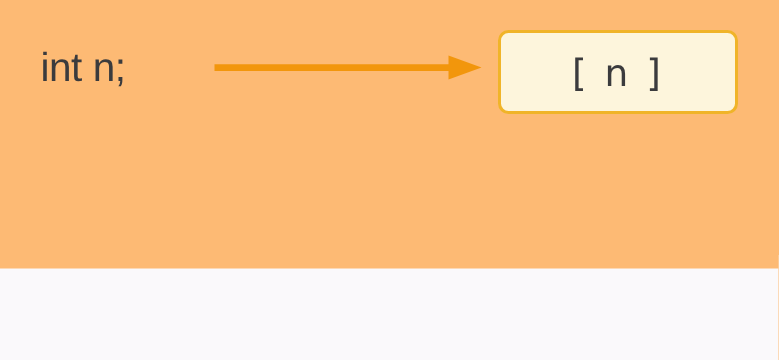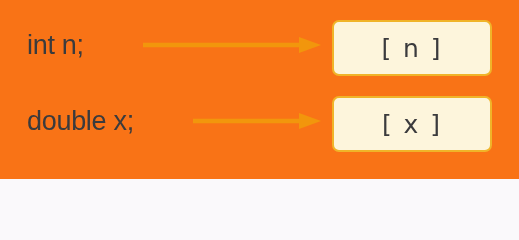--- a/index.html
+++ b/index.html
@@ -10,21 +10,21 @@
     width: 519px;
     height: 179px;
     background: #faf9fb;
     font-family: "Liberation Sans", sans-serif;
     overflow: hidden;
   }
   .diagram {
     position: relative;
     width: 519px;
     height: 179px;
-    background: #f97316;
+    background: #fdba74;
   }
 
   
   .row {
     position: absolute;
     left: 0;
     width: 519px;
     height: 62px;
   }
   .row-1 { top: 14px; }
@@ -99,28 +99,14 @@
         <line x1="0" y1="10" x2="160" y2="10" stroke="#f2960c" stroke-width="4.5"></line>
         <polygon points="156,2 178,10 156,18" fill="#f2960c"></polygon>
       </svg>
     </div>
 
     <div class="mem-box">
       <span class="mem-box-content">[ n ]</span>
     </div>
   </div>
 
-  <div class="row row-2">
-    <div class="decl-label">double x;</div>
-
-    <div class="arrow arrow-2">
-      <svg viewBox="0 0 128 20" preserveAspectRatio="none" aria-hidden="true">
-        <line x1="0" y1="10" x2="110" y2="10" stroke="#f2960c" stroke-width="4.5"></line>
-        <polygon points="106,2 128,10 106,18" fill="#f2960c"></polygon>
-      </svg>
-    </div>
-
-    <div class="mem-box">
-      <span class="mem-box-content">[ x ]</span>
-    </div>
-  </div>
 
 </div>
 
 </body></html>

